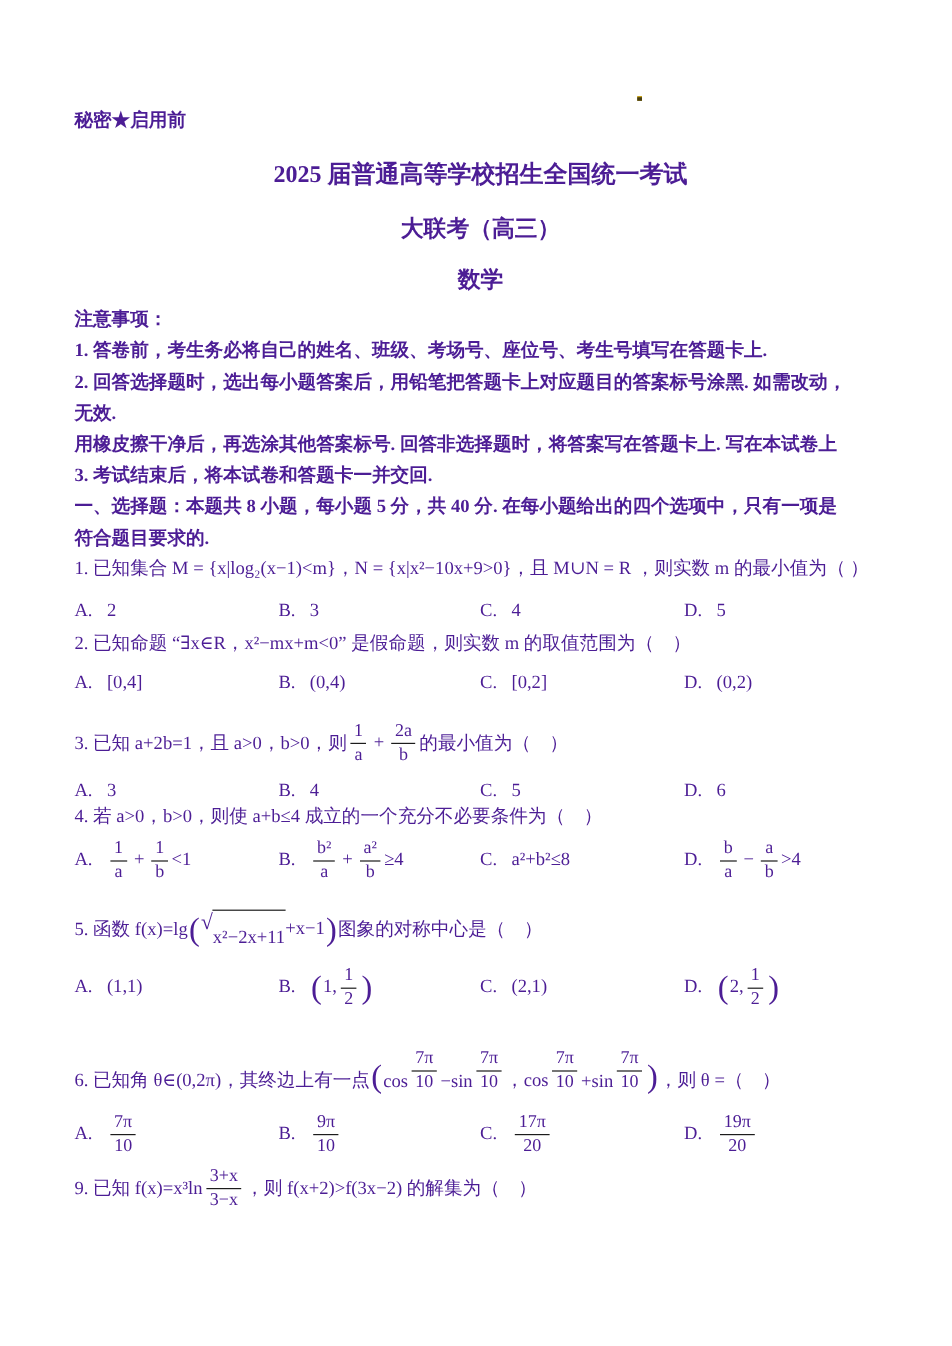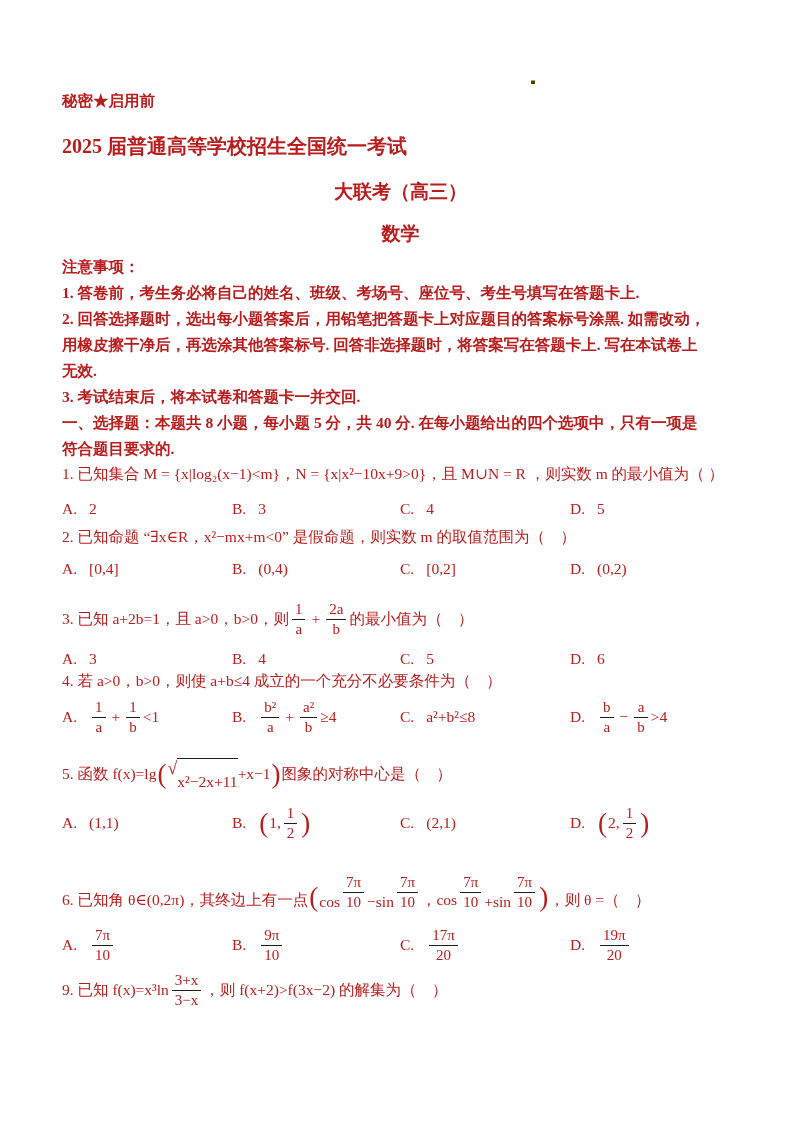--- a/index.html
+++ b/index.html
@@ -3,33 +3,33 @@
 <meta charset="utf-8">
 <style>
   * { box-sizing: border-box; }
   html, body { margin: 0; padding: 0; background: #ffffff; }
   .page {
     position: relative;
     width: 793px;
     height: 1122px;
     margin: 0 auto;
     background: #ffffff;
-    color: #b91c1c;
+    color: #4c1d95;
     font-family: "Liberation Serif", "DejaVu Serif", serif;
     font-size: 15.5px;
     padding: 92px 54px 0 62px;
     overflow: hidden;
   }
   .speck {
     position: absolute; left: 531px; top: 80px;
     width: 4px; height: 4px; background: #c8a31d;
     border-bottom: 3px solid #4a3f10;
   }
   .classified { font-size: 15.5px; font-weight: bold; line-height: 18px; }
-  .t1 { margin-top: 24px; font-size: 20px; font-weight: bold; line-height: 24px; }
+  .t1 { margin-top: 24px; text-align: center; font-size: 20px; font-weight: bold; line-height: 24px; }
   .t2 { margin-top: 22px; text-align: center; font-size: 19px; font-weight: bold; line-height: 24px; }
   .t3 { margin-top: 18px; text-align: center; font-size: 19px; font-weight: bold; line-height: 24px; }
   .notice-head { margin-top: 8px; font-weight: bold; line-height: 26px; }
   .nline { margin: 0; font-weight: bold; line-height: 26px; }
   .sec { margin: 0; font-weight: bold; line-height: 26px; }
   .qline { line-height: 20px; white-space: nowrap; }
   .qflex { display: flex; align-items: center; white-space: nowrap; }
   .q1 { margin-top: 2px; }
   .opts {
     display: grid;
@@ -76,22 +76,22 @@
 
   <div class="classified">秘密★启用前</div>
 
   <div class="t1">2025 届普通高等学校招生全国统一考试</div>
   <div class="t2">大联考（高三）</div>
   <div class="t3">数学</div>
 
   <div class="notice-head">注意事项：</div>
   <p class="nline">1. 答卷前，考生务必将自己的姓名、班级、考场号、座位号、考生号填写在答题卡上.</p>
   <p class="nline">2. 回答选择题时，选出每小题答案后，用铅笔把答题卡上对应题目的答案标号涂黑. 如需改动，</p>
+  <p class="nline">无效.</p>
   <p class="nline">用橡皮擦干净后，再选涂其他答案标号. 回答非选择题时，将答案写在答题卡上. 写在本试卷上</p>
-  <p class="nline">无效.</p>
   <p class="nline">3. 考试结束后，将本试卷和答题卡一并交回.</p>
 
   <p class="sec">一、选择题：本题共 8 小题，每小题 5 分，共 40 分. 在每小题给出的四个选项中，只有一项是</p>
   <p class="sec">符合题目要求的.</p>
 
   <div class="qline q1">1. 已知集合 M = {x|log₂(x−1)&lt;m}，N = {x|x²−10x+9&gt;0}，且 M∪N = R ，则实数 m 的最小值为（ ）</div>
   <div class="opts opts-q1">
     <span class="opt">
         <span class="olabel">A.</span>
         <span>2</span>

